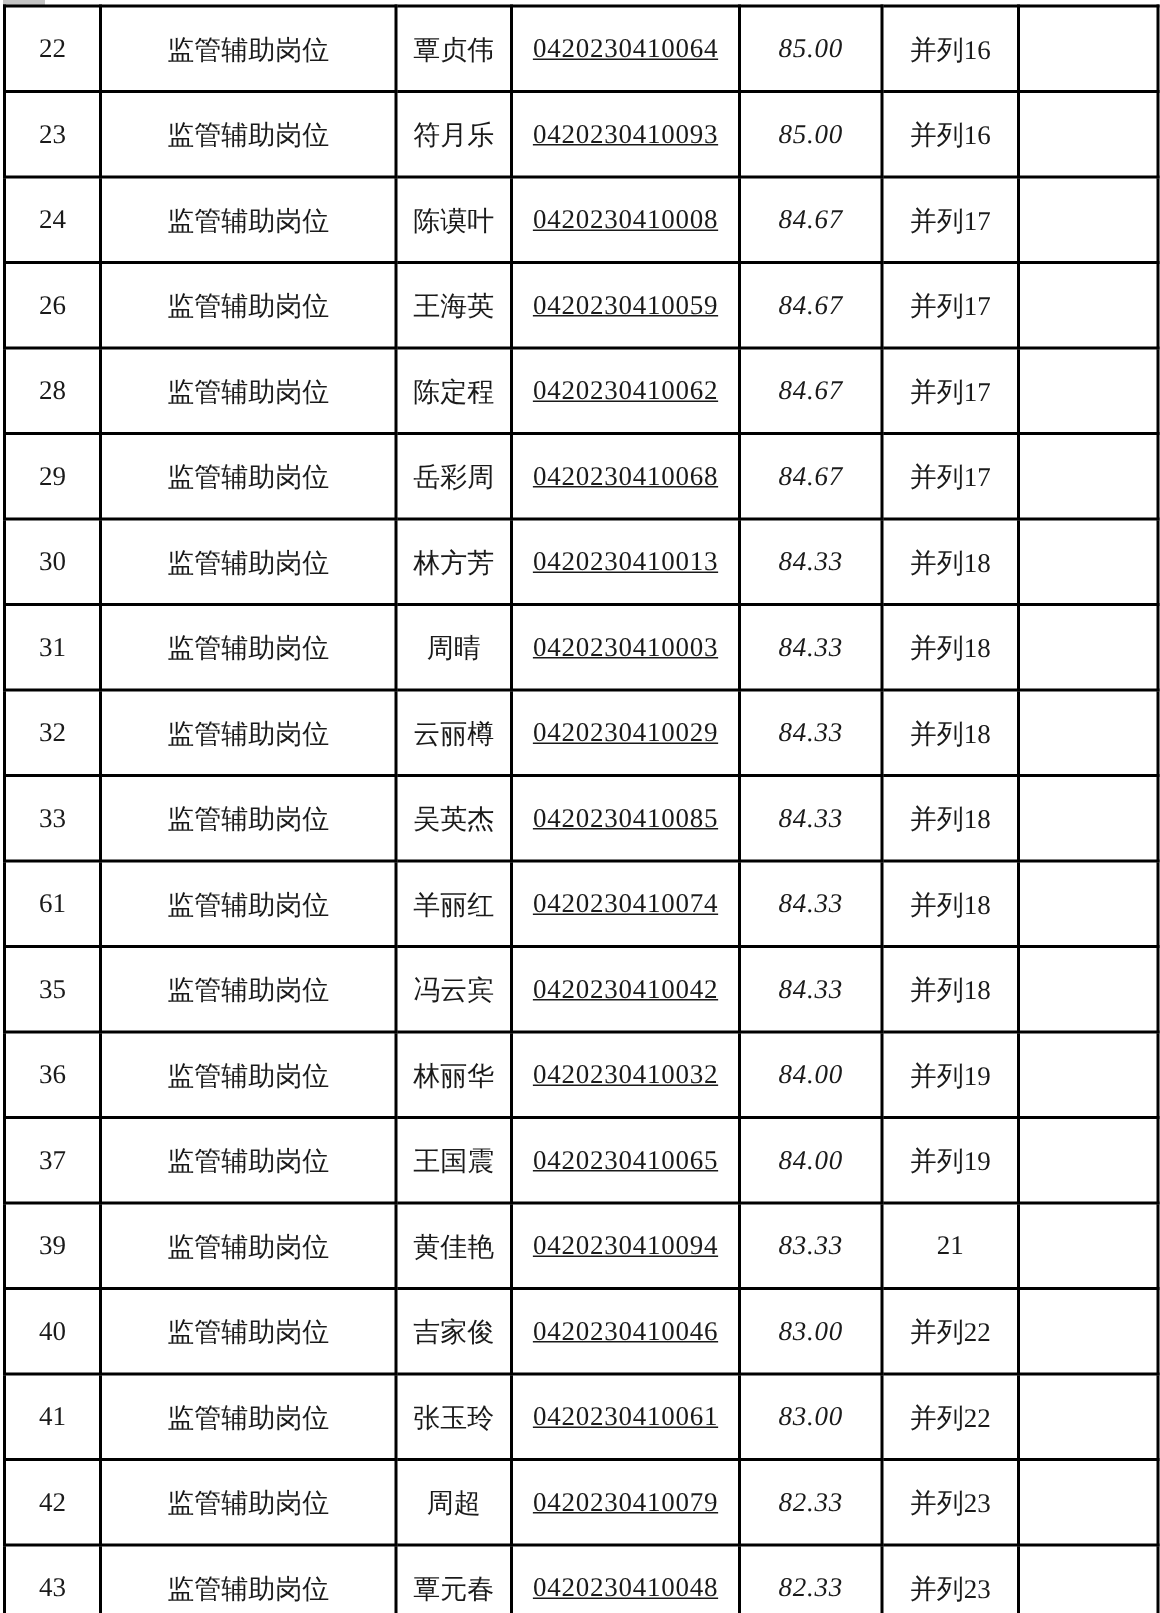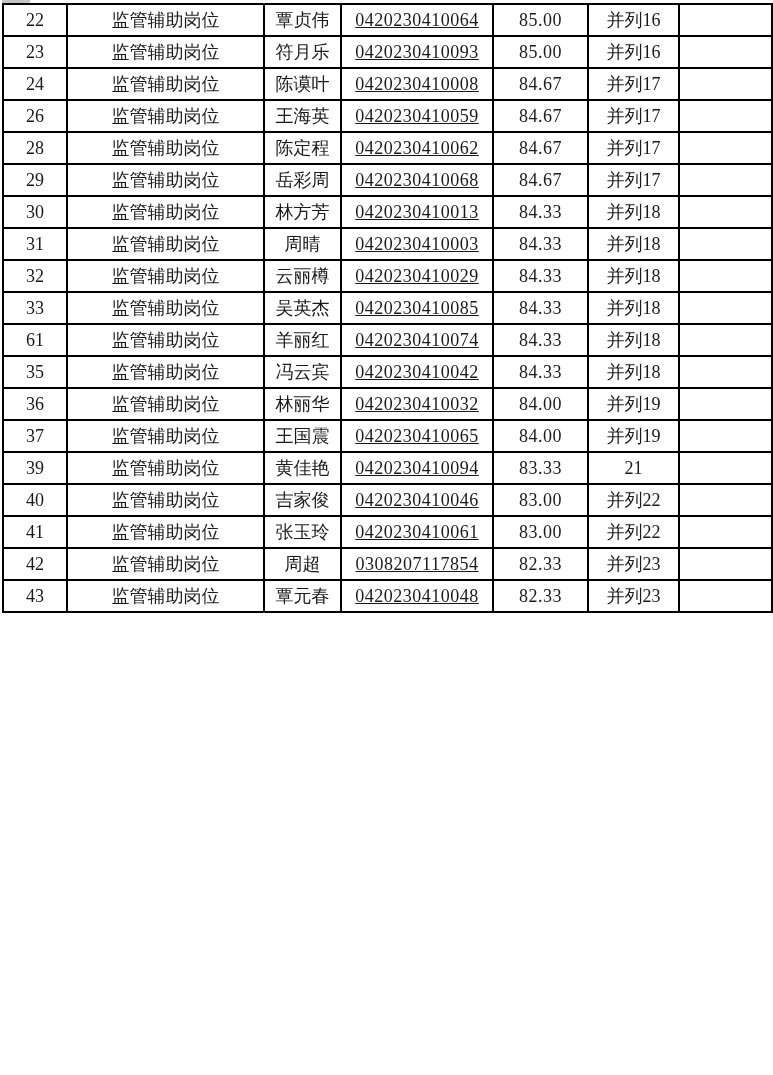--- a/index.html
+++ b/index.html
@@ -30,30 +30,30 @@
   table.score-table td {
     border: 2px solid #000000;
     text-align: center;
     vertical-align: middle;
     color: #1a1a1a;
     font-size: 18px;
     padding: 0;
     overflow: hidden;
     white-space: nowrap;
   }
-  table.score-table tr { height: 32px; }
+  table.score-table tr { height: 57px; }
   col.c-no       { width: 64px;  }
   col.c-position { width: 197px; }
   col.c-name     { width: 77px;  }
   col.c-ticket   { width: 152px; }
   col.c-score    { width: 95px;  }
   col.c-rank     { width: 91px;  }
   col.c-note     { width: 93px;  }
   td.col-ticket  { letter-spacing: 0.5px; text-decoration: underline; }
-  td.col-score   { letter-spacing: 0.5px; }
+  td.col-score   { letter-spacing: 0.5px; font-style: italic; }
 </style>
 </head>
 <body>
 
 <div class="screen-artifact"></div>
 
 <table class="score-table">
   <colgroup>
     <col class="c-no">
     <col class="c-position">
@@ -214,21 +214,21 @@
         <td class="col-name">张玉玲</td>
         <td class="col-ticket">0420230410061</td>
         <td class="col-score">83.00</td>
         <td class="col-rank">并列22</td>
         <td class="col-note"></td>
       </tr>
       <tr>
         <td class="col-no">42</td>
         <td class="col-position">监管辅助岗位</td>
         <td class="col-name">周超</td>
-        <td class="col-ticket">0308207117854</td>
+        <td class="col-ticket">0420230410079</td>
         <td class="col-score">82.33</td>
         <td class="col-rank">并列23</td>
         <td class="col-note"></td>
       </tr>
       <tr>
         <td class="col-no">43</td>
         <td class="col-position">监管辅助岗位</td>
         <td class="col-name">覃元春</td>
         <td class="col-ticket">0420230410048</td>
         <td class="col-score">82.33</td>

